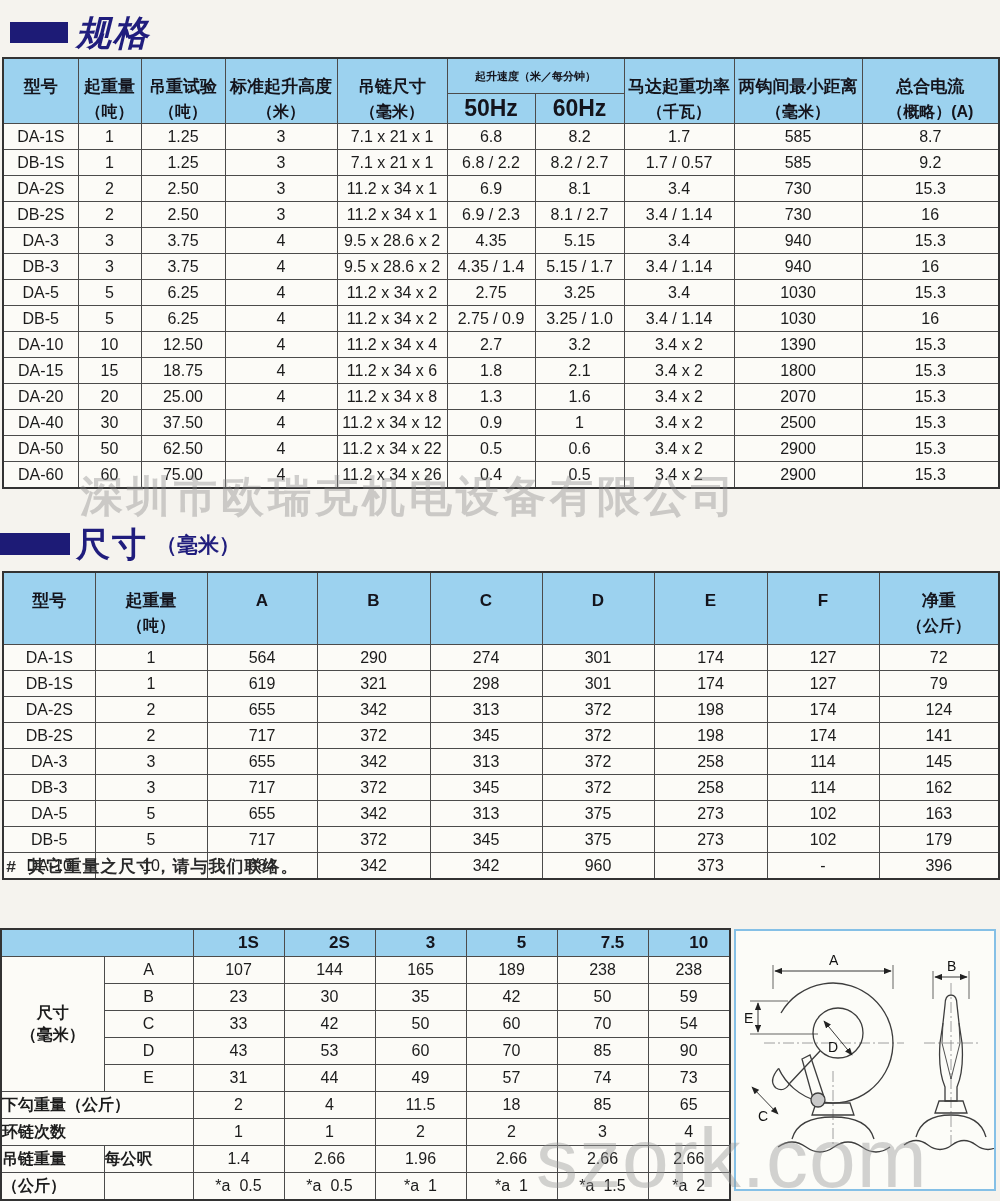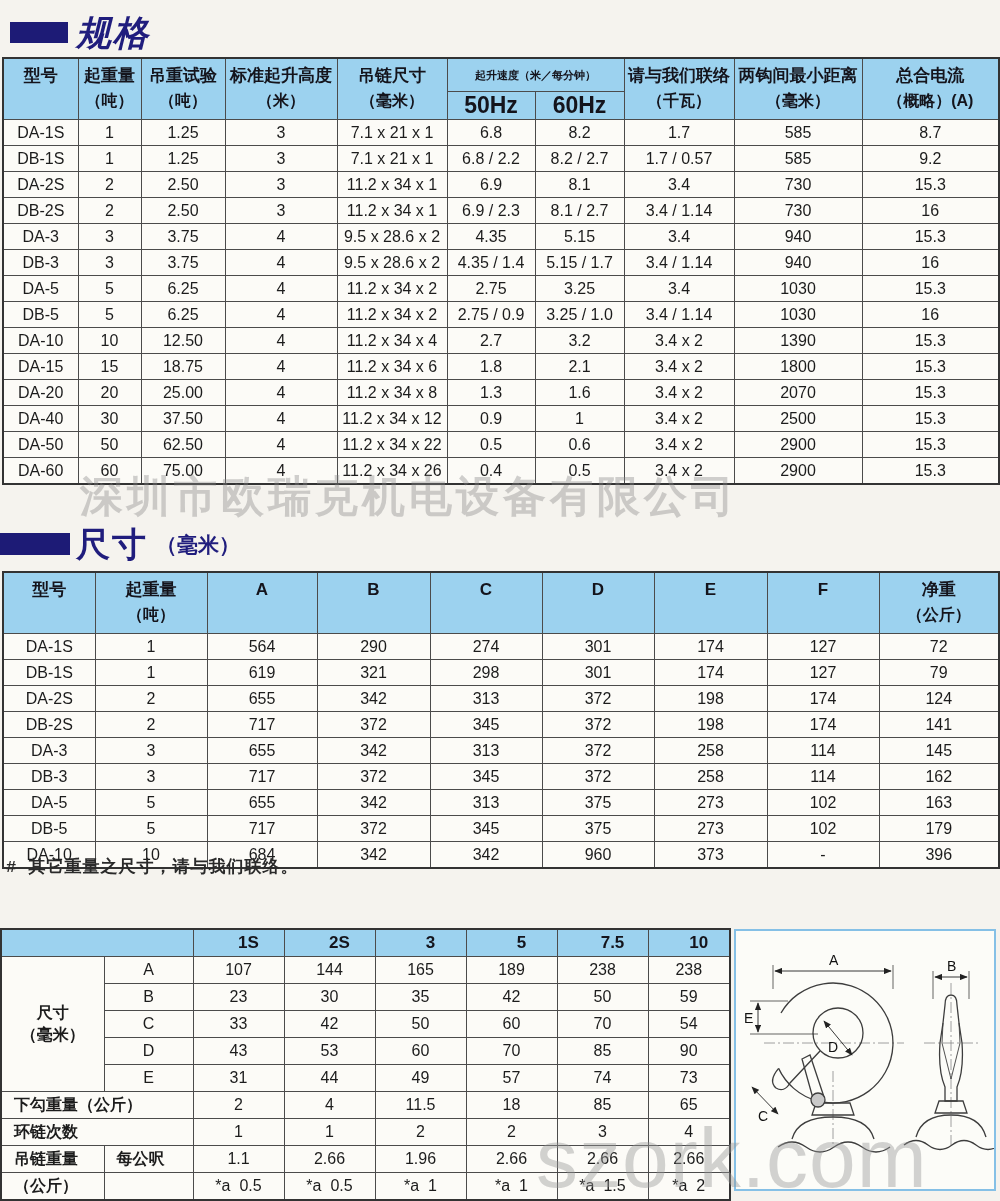--- a/index.html
+++ b/index.html
@@ -13,29 +13,29 @@
   
   .sec-title{display:flex;align-items:center;}
   .navy-block{background:#1d1b76;display:inline-block;}
   .title-text{color:#201d7d;font-weight:700;font-size:35px;letter-spacing:2px;line-height:1;}
   .title-unit{color:#201d7d;font-weight:700;font-size:21px;margin-left:8px;line-height:1;}
   
   table{border-collapse:collapse;table-layout:fixed;background:#fcfbf7;border:2px solid #333;}
   th,td{border:1px solid #4b4b4b;text-align:center;padding:0;overflow:hidden;}
   thead th{background:#9cd2ef;font-weight:600;font-size:17px;color:#14141c;}
   td{font-size:16px;height:25px;}
-  .spec th.v2, .dim th.v2{vertical-align:top;padding-top:4px;}
+  .spec th.v2, .dim th.v2{vertical-align:top;padding-top:15px;}
   .l1{line-height:26px;white-space:nowrap;}
   .l2{line-height:23px;font-size:16px;white-space:nowrap;}
   .spec .subrow th{height:24px;font-size:23px;}
   .spec .speed{height:32px;font-size:11px;}
   .dim thead th{height:56px;}
   .htable thead th{height:26px;font-size:17px;padding-left:20px;}
   .htable td{height:26px;}
-  .htable td.left{text-align:left;padding-left:12px;font-weight:600;font-size:16px;white-space:nowrap;}
+  .htable td.left{text-align:left;padding-left:0;font-weight:600;font-size:16px;white-space:nowrap;}
   .htable td.lab{white-space:pre-line;font-weight:600;font-size:16px;line-height:22px;}
   
   .note{font-size:17px;font-weight:600;color:#2a2a2a;letter-spacing:1px;font-family:Liberation Mono, monospace;}
   
   .wm{color:rgba(135,135,135,0.38);pointer-events:none;z-index:20;white-space:nowrap;}
   .wm-center{font-size:43px;font-weight:700;letter-spacing:4px;}
   .wm-corner{font-size:84px;font-weight:400;letter-spacing:1px;color:rgba(150,150,150,0.42);}
   
   .diagram-box{background:#fcfcf8;border:2px solid #85c0e6;}
   .diagram-box svg text{font-size:14px;fill:#111;font-family:"Liberation Sans",sans-serif;}
@@ -77,21 +77,21 @@
       <th class="v2" rowspan="2">
           <div class="l1">标准起升高度</div>
           <div class="l2">（米）</div>
         </th>
       <th class="v2" rowspan="2">
           <div class="l1">吊链尺寸</div>
           <div class="l2">（毫米）</div>
         </th>
       <th class="speed" colspan="2">起升速度（米／每分钟）</th>
       <th class="v2" rowspan="2">
-          <div class="l1">请与我们联络</div>
+          <div class="l1">马达起重功率</div>
           <div class="l2">（千瓦）</div>
         </th>
       <th class="v2" rowspan="2">
           <div class="l1">两钩间最小距离</div>
           <div class="l2">（毫米）</div>
         </th>
       <th class="v2" rowspan="2">
           <div class="l1">总合电流</div>
           <div class="l2">（概略）(A)</div>
         </th>
@@ -515,21 +515,21 @@
         <td>1</td>
         <td>1</td>
         <td>2</td>
         <td>2</td>
         <td>3</td>
         <td>4</td>
       </tr>
       <tr>
         <td class="left">吊链重量</td>
         <td class="left">每公呎</td>
-        <td>1.1</td>
+        <td>1.4</td>
         <td>2.66</td>
         <td>1.96</td>
         <td>2.66</td>
         <td>2.66</td>
         <td>2.66</td>
       </tr>
       <tr>
         <td class="left">（公斤）</td>
         <td></td>
         <td>*a&nbsp;&nbsp;0.5</td>

